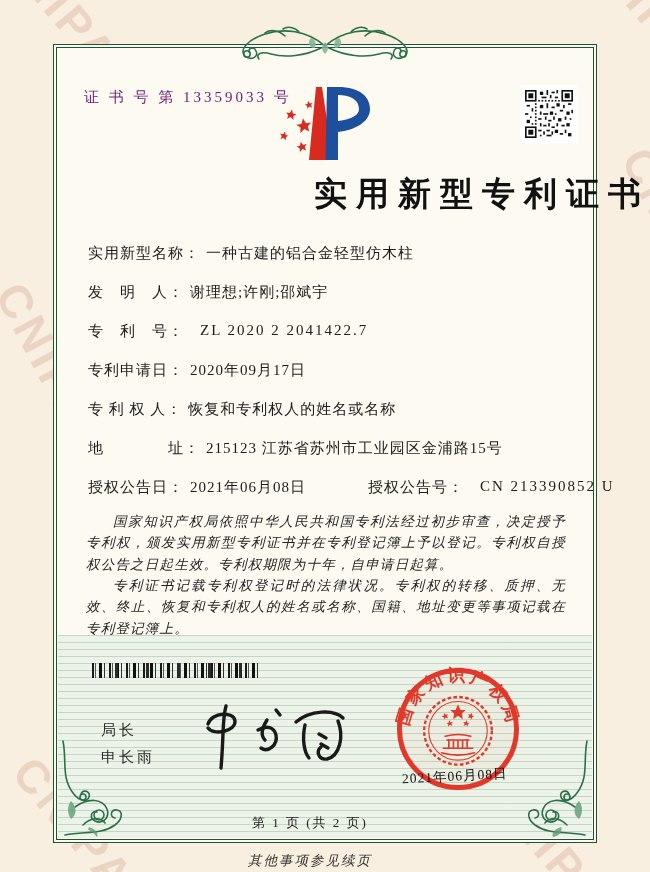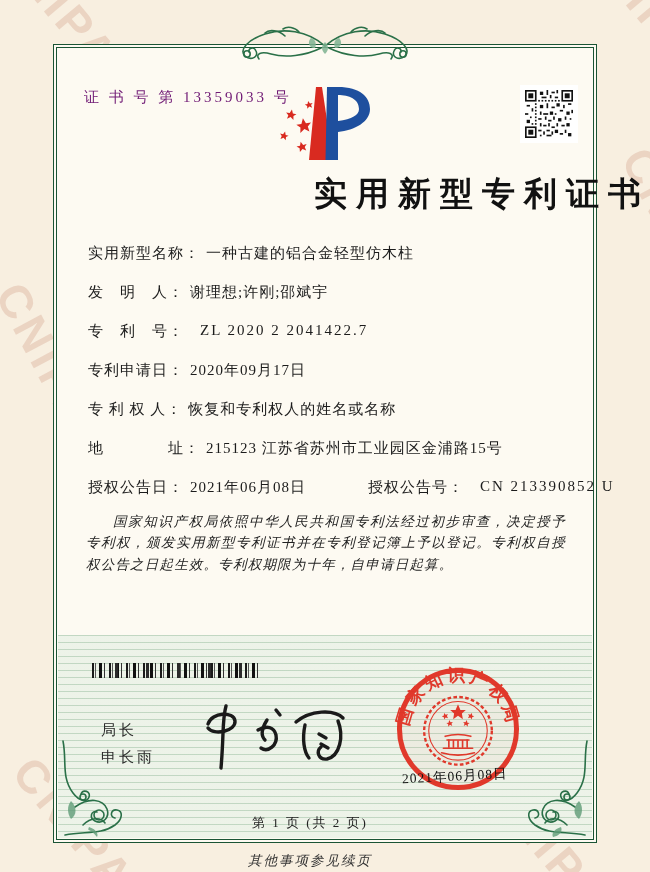--- a/index.html
+++ b/index.html
@@ -280,20 +280,21 @@
       <span class="val">2021年06月08日</span>
       <span class="grant-col2">
         <span class="lab">授权公告号：</span>
         <span class="val num">CN 213390852 U</span>
       </span>
     </div>
   </div>
 
   <div class="paras">
     <p>国家知识产权局依照中华人民共和国专利法经过初步审查，决定授予专利权，颁发实用新型专利证书并在专利登记簿上予以登记。专利权自授权公告之日起生效。专利权期限为十年，自申请日起算。</p>
+    <p>专利证书记载专利权登记时的法律状况。专利权的转移、质押、无效、终止、恢复和专利权人的姓名或名称、国籍、地址变更等事项记载在专利登记簿上。</p>
   </div>
 
   <div class="barcode"></div>
 
   <div class="signer">
     <div>局长</div>
     <div>申长雨</div>
   </div>
 
   <svg class="signature" width="165" height="80" viewBox="0 0 165 80">

